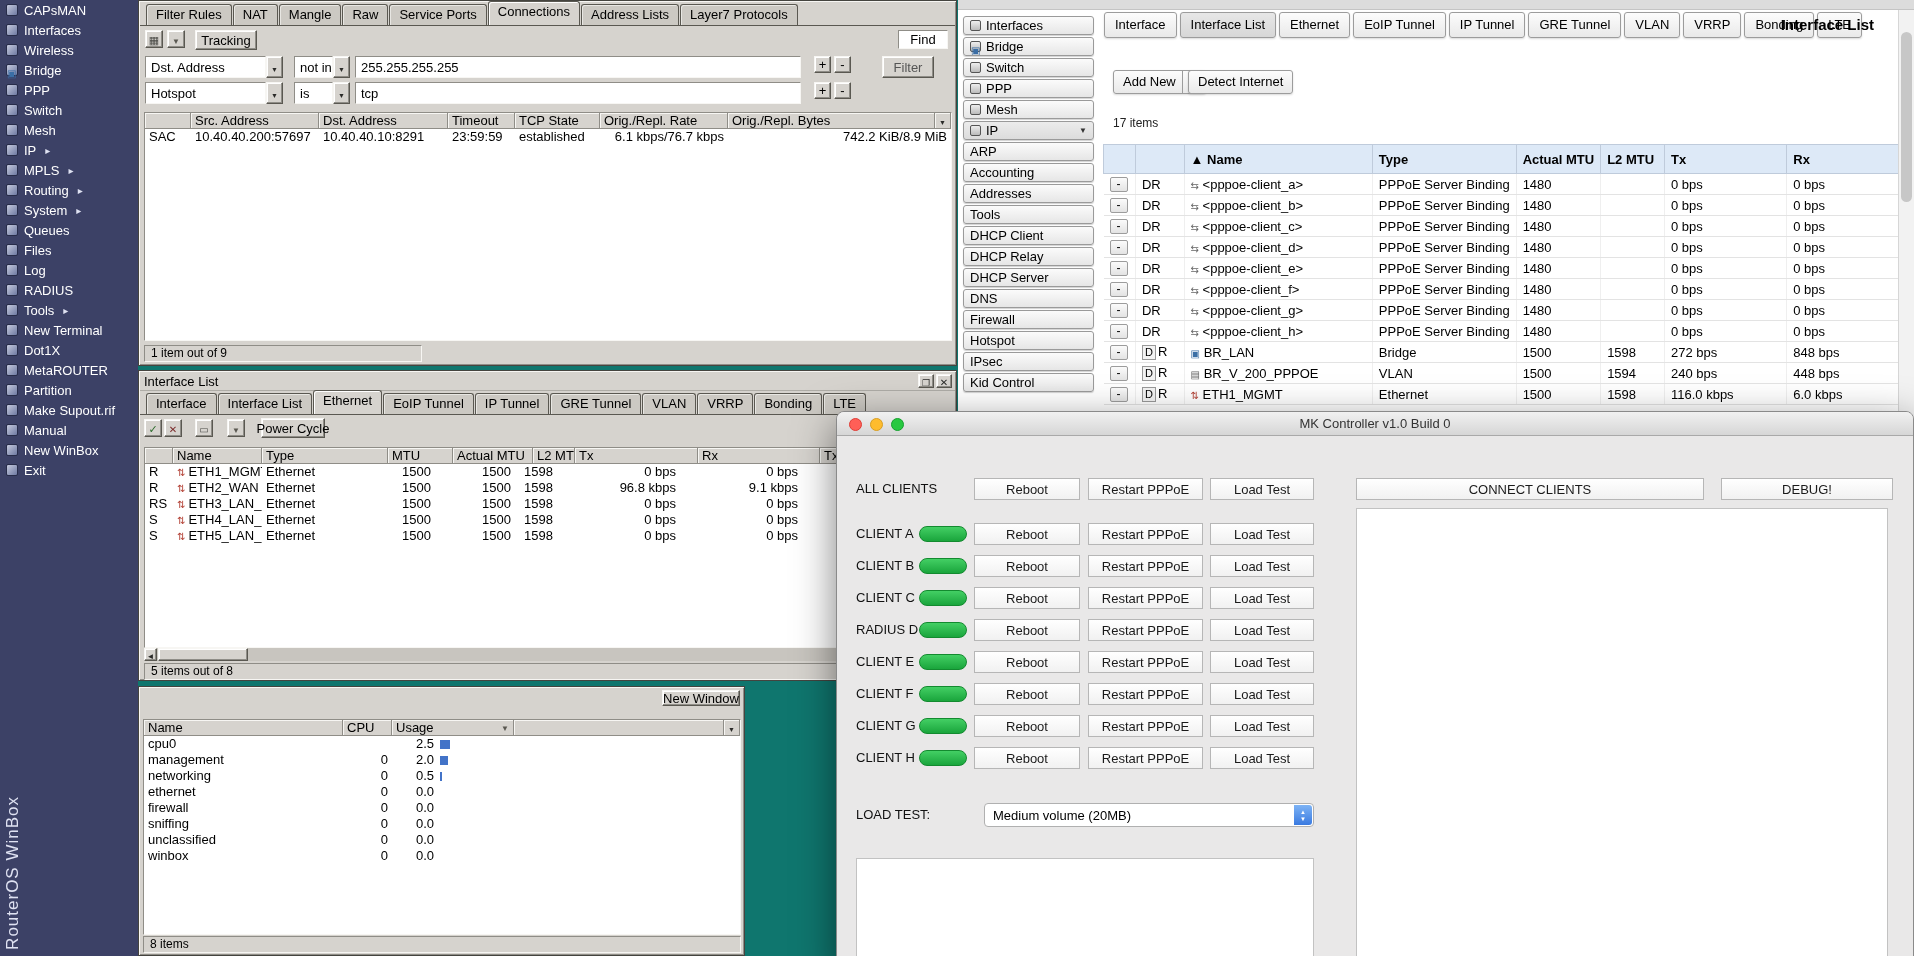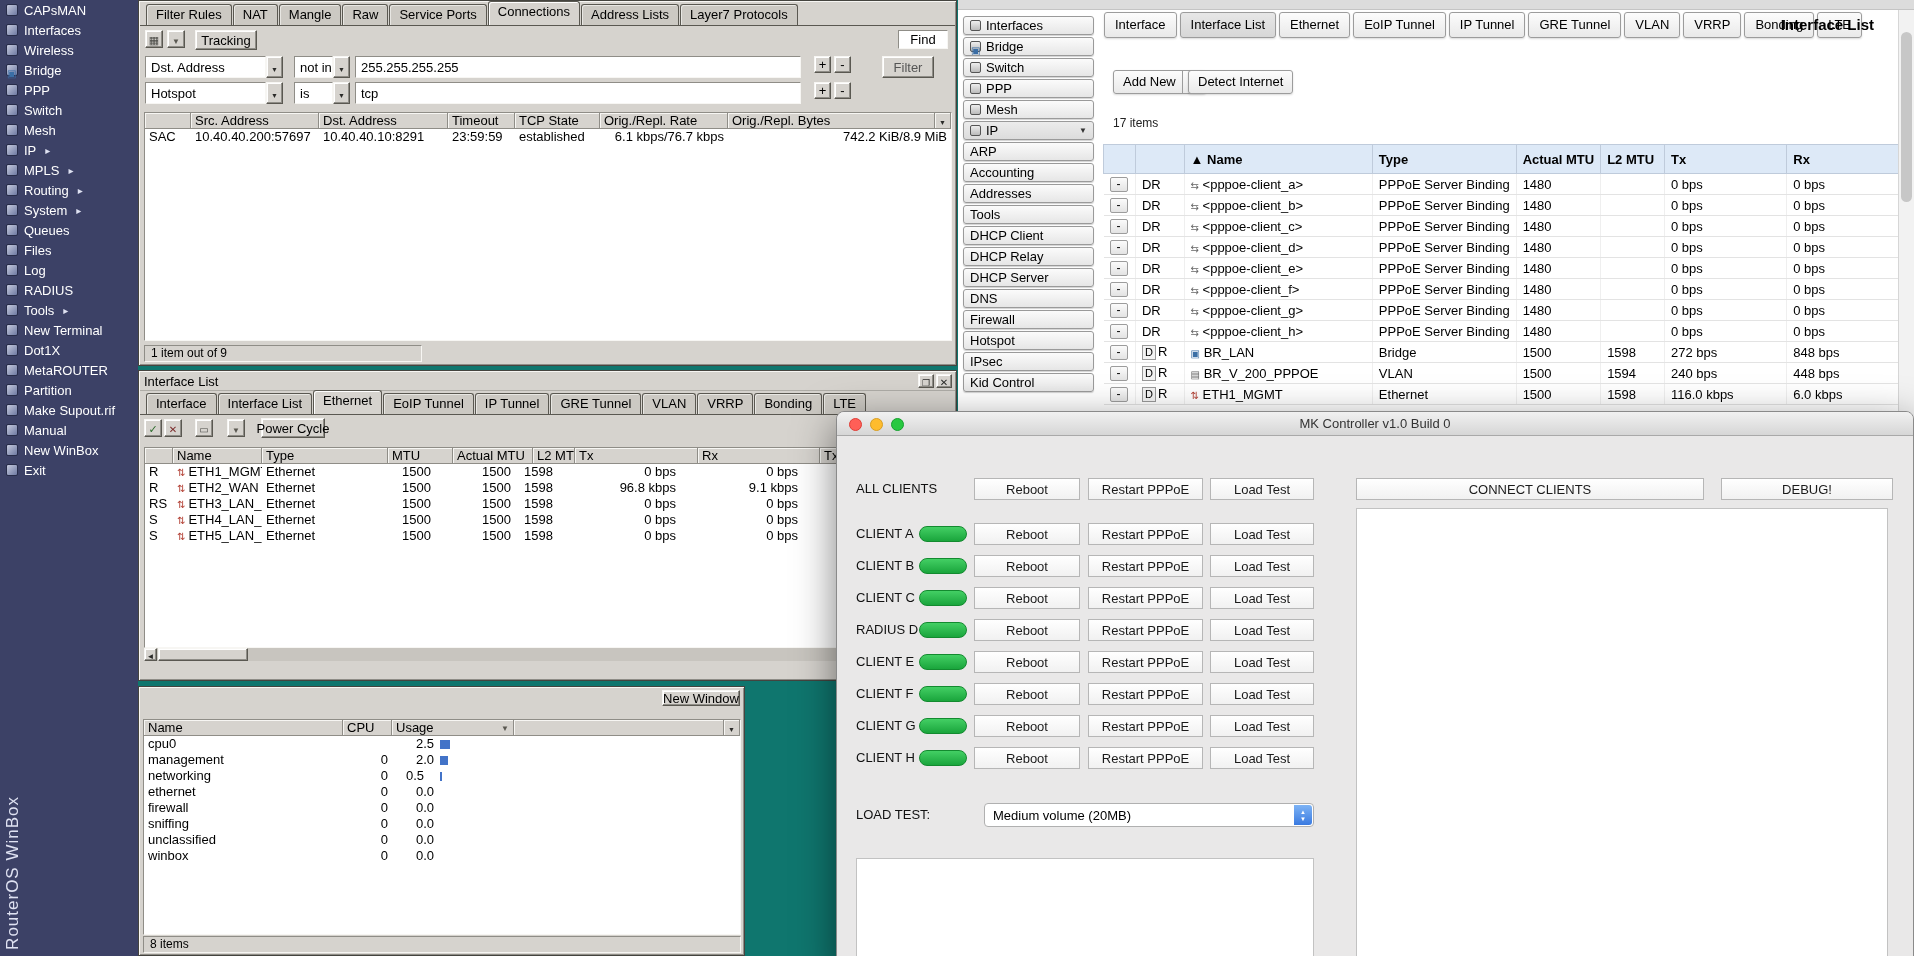--- a/index.html
+++ b/index.html
@@ -449,20 +449,21 @@
     <div style="position:absolute; left:5px; top:277px; width:808px; height:13px; background:#c8c5bf;" data-name="horizontal-scrollbar">
       <div class="btn95" style="left:0; top:0; width:13px; height:13px;" data-name="scroll-left-button">
         <span data-name="scroll-left-icon"></span>
         </div>
       <div class="btn95" style="left:14px; top:0; width:90px; height:13px;" data-name="scrollbar-thumb"></div>
       <div class="btn95" style="right:0; top:0; width:13px; height:13px;" data-name="scroll-right-button">
         <span data-name="scroll-right-icon"></span>
         </div>
     </div>
 
+    <div class="statpanel" style="position:absolute; left:5px; right:5px; top:292px;" data-name="ethernet-status-bar">5 items out of 8</div>
   </div>
 
   <div id="prof-win" class="w95" style="left:138px; top:686px; width:607px; height:270px;" data-name="profile-window">
     <div class="btn95" style="right:4px; top:3px; width:78px; height:16px;" data-name="new-window-button">New Window</div>
 
     <div class="sunken" style="left:4px; top:32px; width:598px; height:216px;" data-name="profile-list">
       <div id="prof-header" class="hrow" data-name="profile-table-header">
           <div data-name="column-header-name" class="hcell" style="width: 199px;">Name</div>
           <div data-name="column-header-cpu" class="hcell" style="width: 49px;">CPU</div>
           <div data-name="column-header-usage" class="hcell" style="width: 122px; display: flex; justify-content: space-between; align-items: center;">Usage<span data-name="funnel-icon"></span></div>
@@ -483,21 +484,21 @@
             <div data-name="cell-cpu" class="rcell num" style="width: 49px;">0</div>
             <div data-name="cell-usage" class="rcell" style="width: 122px;">
               <span data-name="usage-value" style="display: inline-block; width: 38px; text-align: right;">2.0</span>
               <span data-name="usage-bar" class="usage-bar" style="width: 8px;"></span>
             </div>
           </div>
           <div data-name="table-row" class="rrow">
             <div data-name="cell-name" class="rcell" style="width: 199px;">networking</div>
             <div data-name="cell-cpu" class="rcell num" style="width: 49px;">0</div>
             <div data-name="cell-usage" class="rcell" style="width: 122px;">
-              <span data-name="usage-value" style="display: inline-block; width: 38px; text-align: center;">0.5</span>
+              <span data-name="usage-value" style="display: inline-block; width: 38px; text-align: right;">0.5</span>
               <span data-name="usage-bar" class="usage-bar" style="width: 2px;"></span>
             </div>
           </div>
           <div data-name="table-row" class="rrow">
             <div data-name="cell-name" class="rcell" style="width: 199px;">ethernet</div>
             <div data-name="cell-cpu" class="rcell num" style="width: 49px;">0</div>
             <div data-name="cell-usage" class="rcell" style="width: 122px;">
               <span data-name="usage-value" style="display: inline-block; width: 38px; text-align: right;">0.0</span>
             </div>
           </div>

